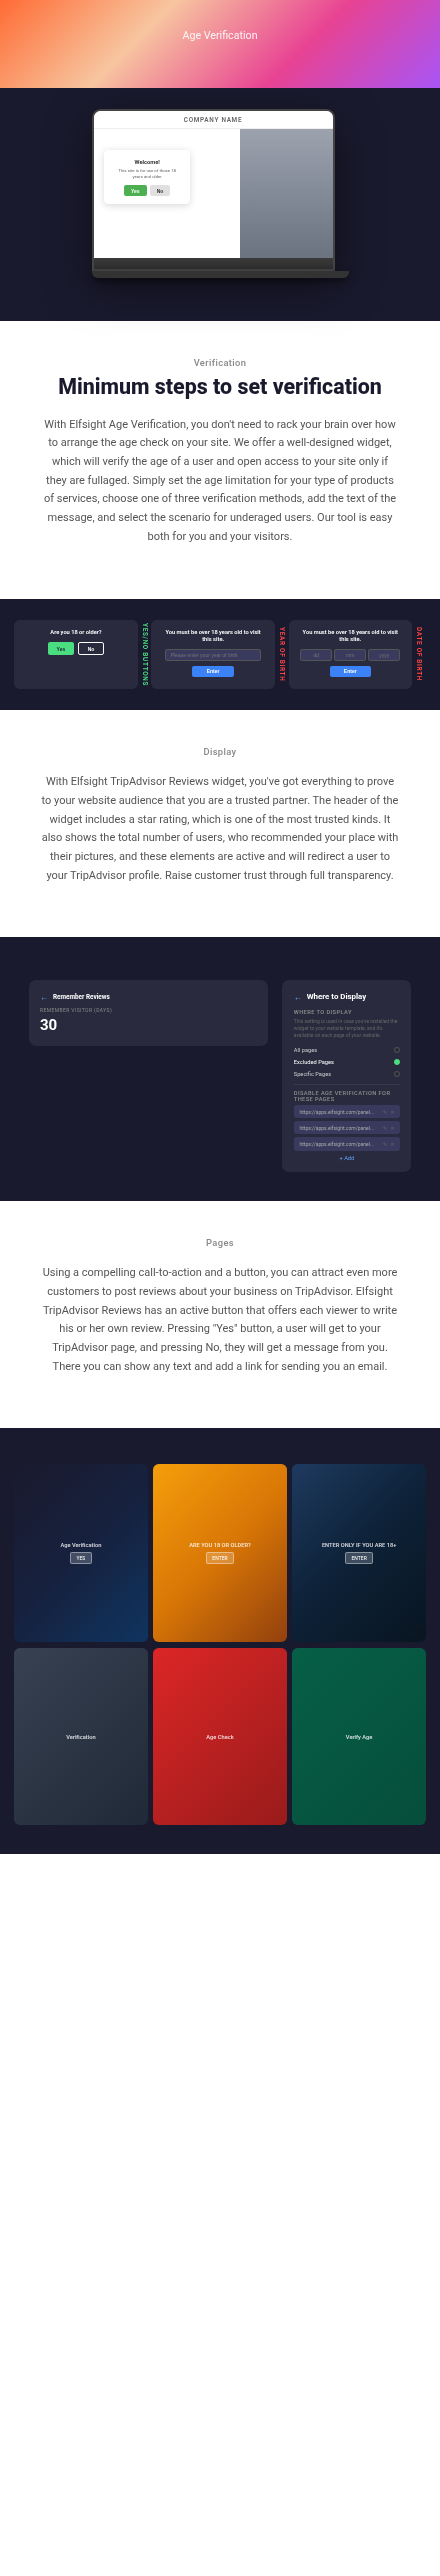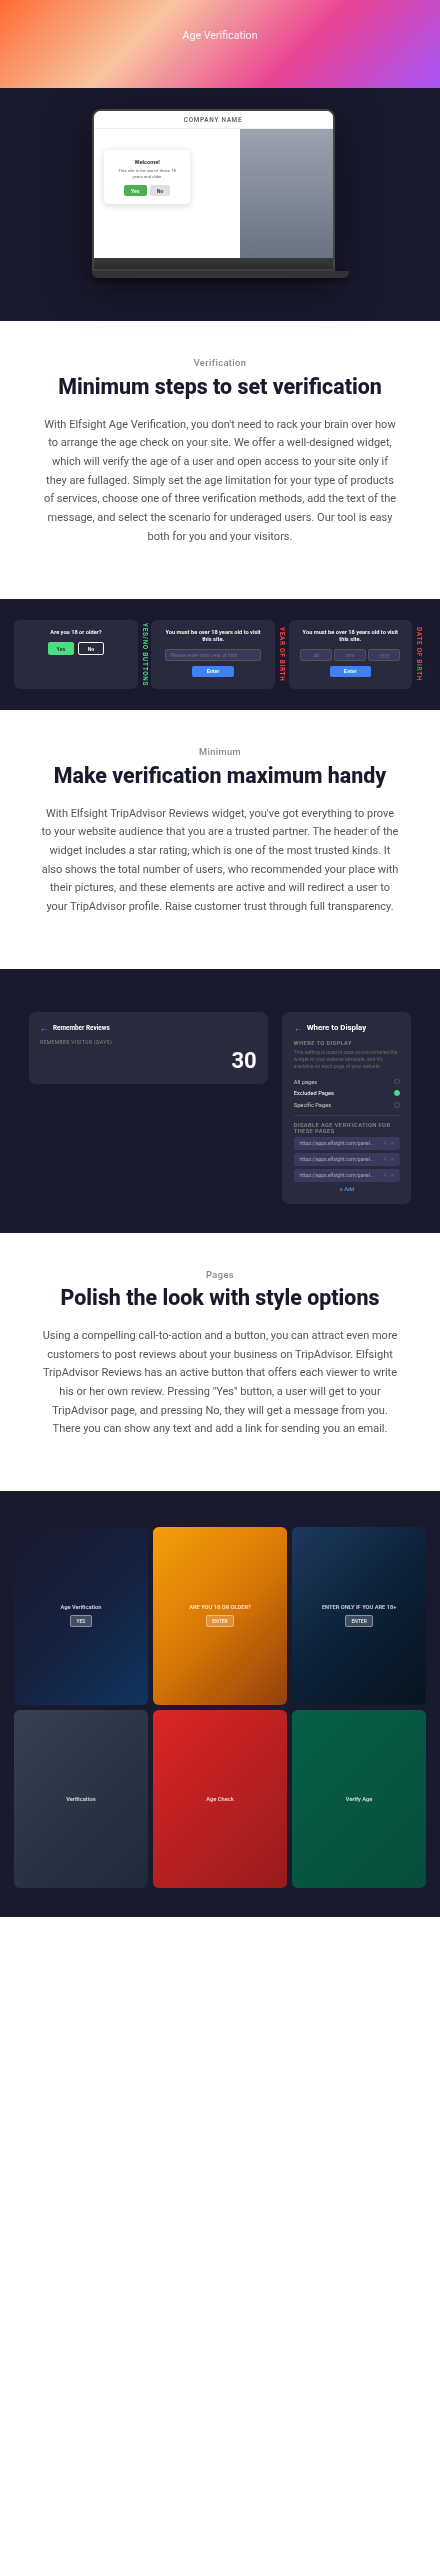--- a/index.html
+++ b/index.html
@@ -399,24 +399,23 @@
       color: #ffffff;
     }
     .remember-desc-label {
       font-size: 5px;
       color: #888;
       text-transform: uppercase;
       letter-spacing: 0.4px;
       margin-bottom: 2.9px;
     }
     .remember-value {
-      font-size: 22px;
+      font-size: 15px;
       font-weight: 700;
       color: white;
-      text-align: right;
     }
 
     
     .style-images {
       display: grid;
       grid-template-columns: 1fr 1fr 1fr;
       gap: 5.7px;
       margin-top: 21.4px;
       padding: 0 7.1px;
     }
@@ -546,22 +545,21 @@
         <button class="variant-btn-blue">Enter</button>
       </div>
     </div>
 
     <div class="variant-side-label">DATE OF BIRTH</div>
 
   </div>
 </div>
 
 <div class="section section-light">
-  <div class="section-tag">Minimum</div>
-  <div class="section-title">Make verification maximum handy</div>
+  <div class="section-tag">Display</div>
   <div class="section-text">With Elfsight TripAdvisor Reviews widget, you've got everything to prove to your website audience that you are a trusted partner. The header of the widget includes a star rating, which is one of the most trusted kinds. It also shows the total number of users, who recommended your place with their pictures, and these elements are active and will redirect a user to your TripAdvisor profile. Raise customer trust through full transparency.</div>
 </div>
 
 <div style="background:#1a1a2e; padding: 21.4px 14.3px 29px;">
   <div class="settings-mockup">
 
     <div class="settings-right-panel">
       <div class="remember-title">
         <span class="back-arrow">←</span>
         <span class="remember-label">Remember Reviews</span>
@@ -619,21 +617,20 @@
       </div>
 
       <div class="settings-add-btn">+ Add</div>
     </div>
 
   </div>
 </div>
 
 <div class="section section-light">
   <div class="section-tag">Pages</div>
-  <div class="section-title">Polish the look with style options</div>
   <div class="section-text">Using a compelling call-to-action and a button, you can attract even more customers to post reviews about your business on TripAdvisor. Elfsight TripAdvisor Reviews has an active button that offers each viewer to write his or her own review. Pressing "Yes" button, a user will get to your TripAdvisor page, and pressing No, they will get a message from you. There you can show any text and add a link for sending you an email.</div>
 </div>
 
 <div style="background:#1a1a2e; padding: 14.3px 7.1px 29px;">
   <div class="style-images">
     <div class="style-img-placeholder style-img-1">
       <div class="style-card-overlay">
         <div class="style-card-text">Age Verification</div>
         <div class="style-card-btn">YES</div>
       </div>

